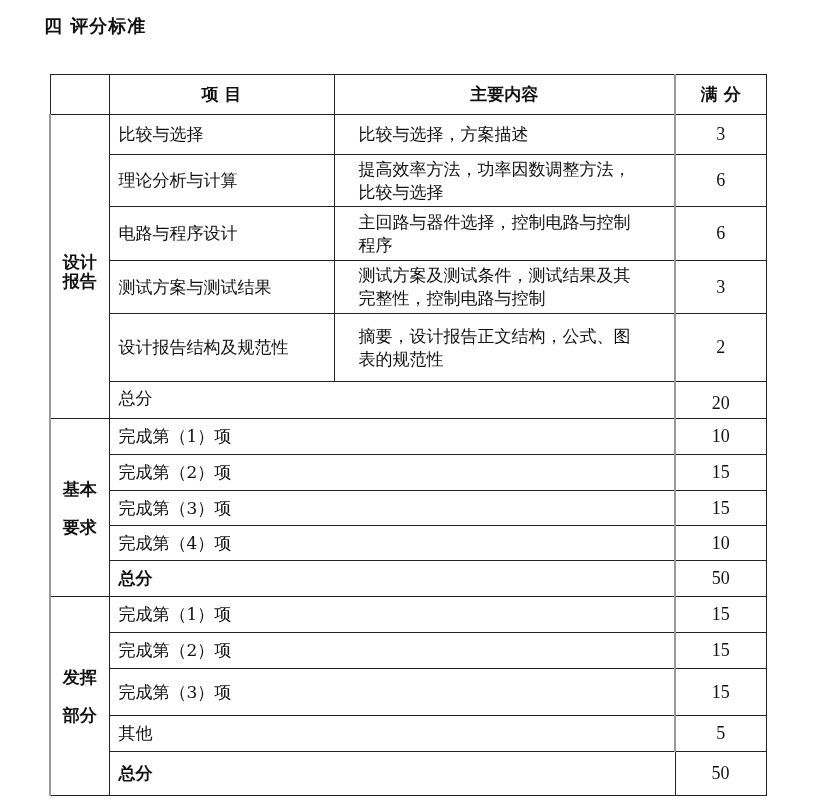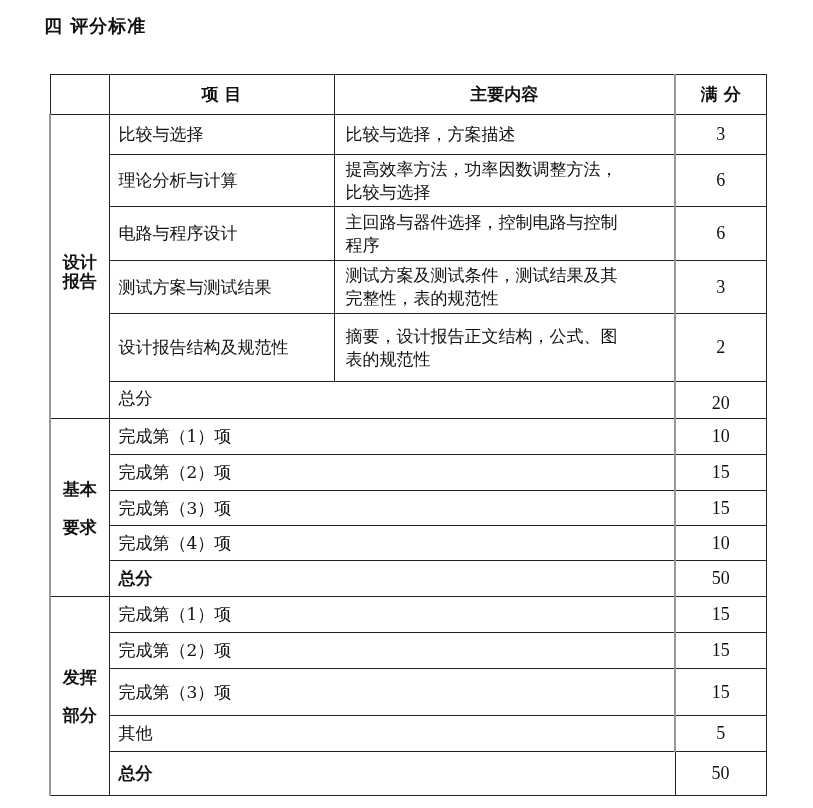--- a/index.html
+++ b/index.html
@@ -10,21 +10,21 @@
     table { position:absolute; left:49px; top:74px; border-collapse:collapse; table-layout:fixed; }
     td { border:1px solid #222; padding:0 0 0 9px; font-size:17px; line-height:23px; vertical-align:middle; }
     td.vsep-r { border-right:2px solid #999;margin-left:48px; }
     td.cat { text-align:center; font-weight:bold; padding:0;
              font-family: "DejaVu Sans", "Liberation Sans", sans-serif; font-size:17px; line-height:38px; border-left:2px solid #999; }
     td.hdr { text-align:center; font-weight:bold; padding:0;
              font-family: "DejaVu Sans", "Liberation Sans", sans-serif; font-size:17px; }
     td.score { text-align:center; padding:0; font-family: "Liberation Serif", serif; font-size:18px; }
     td.score.bold { font-weight:normal; }
     td.bold-label { font-weight:bold; font-family: "DejaVu Sans", "Liberation Sans", sans-serif; }
-    .content { padding-left:11px; }
+    .content { padding-left:24px; }
   </style>
 </head>
 <body>
 
 <div class="title">四  评分标准</div>
 
 <table>
   <colgroup>
     <col style="width:59px">
       <col style="width:225px">
@@ -61,21 +61,21 @@
     <td class="content vsep-r">
       <div>主回路与器件选择，控制电路与控制</div>
       <div>程序</div>
     </td>
     <td class="score">6</td>
   </tr>
   <tr style="height:53px">
     <td>测试方案与测试结果</td>
     <td class="content vsep-r">
       <div>测试方案及测试条件，测试结果及其</div>
-      <div>完整性，表的规范性</div>
+      <div>完整性，控制电路与控制</div>
     </td>
     <td class="score">3</td>
   </tr>
   <tr style="height:68px">
     <td>设计报告结构及规范性</td>
     <td class="content vsep-r">
       <div>摘要，设计报告正文结构，公式、图</div>
       <div>表的规范性</div>
     </td>
     <td class="score">2</td>

